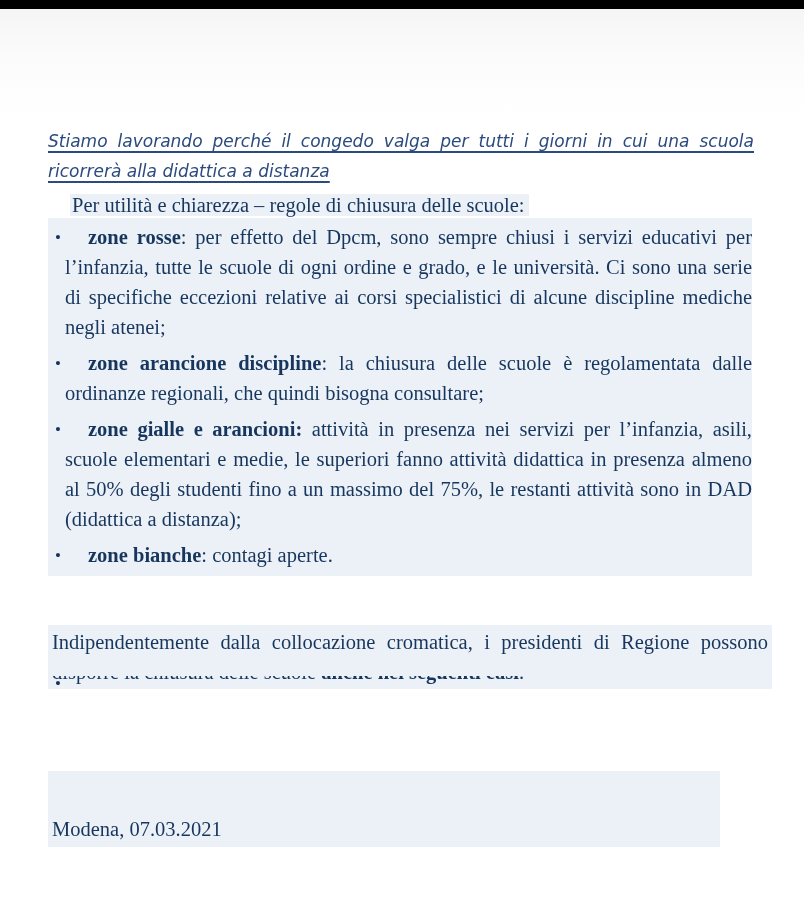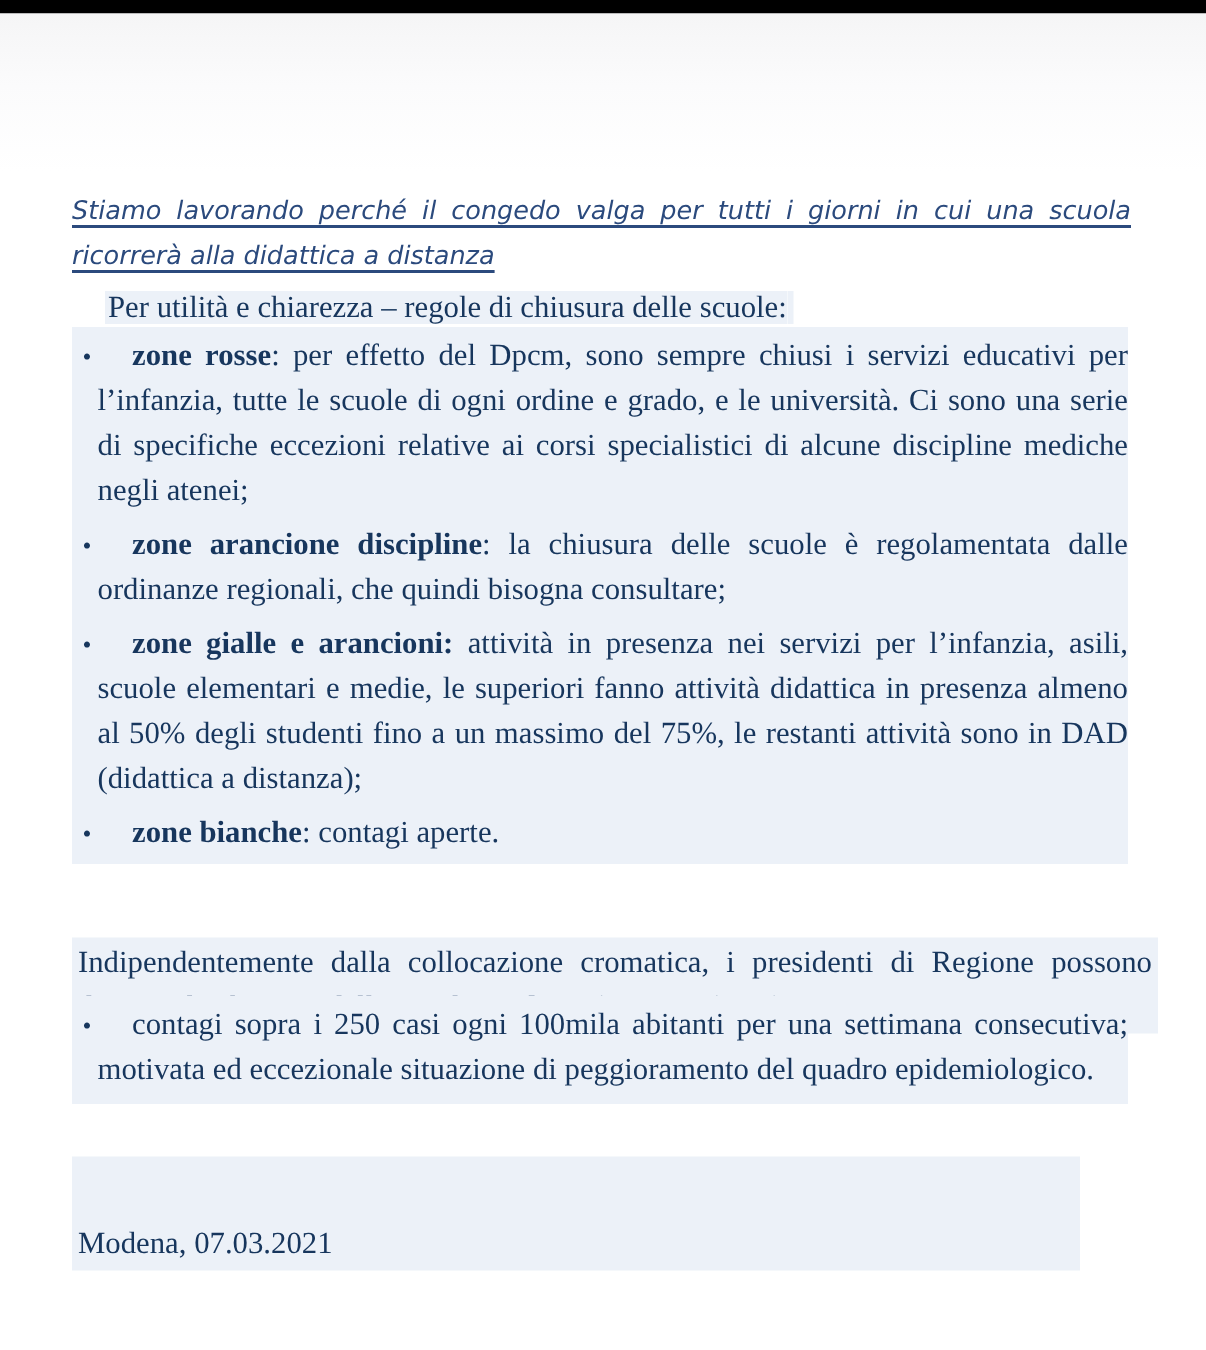--- a/index.html
+++ b/index.html
@@ -91,21 +91,21 @@
     <div class="block rules-block">
       <div class="bullet-item"><span class="bullet-dot">•</span><span class="rule-label">zone rosse</span><span>: </span><span>per effetto del Dpcm, sono sempre chiusi i servizi educativi per l’infanzia, tutte le scuole di ogni ordine e grado, e le università. Ci sono una serie di specifiche eccezioni relative ai corsi specialistici di alcune discipline mediche negli atenei;</span></div>
       <div class="bullet-item"><span class="bullet-dot">•</span><span class="rule-label">zone arancione discipline</span><span>: </span><span>la chiusura delle scuole è regolamentata dalle ordinanze regionali, che quindi bisogna consultare;</span></div>
       <div class="bullet-item"><span class="bullet-dot">•</span><span class="rule-label">zone gialle e arancioni:</span><span> </span><span>attività in presenza nei servizi per l’infanzia, asili, scuole elementari e medie, le superiori fanno attività didattica in presenza almeno al 50% degli studenti fino a un massimo del 75%, le restanti attività sono in DAD (didattica a distanza);</span></div>
       <div class="bullet-item"><span class="bullet-dot">•</span><span class="rule-label">zone bianche</span><span>: </span><span>contagi aperte.</span></div>
     </div>
 
     <div class="block para-block"><span>Indipendentemente dalla collocazione cromatica, i presidenti di Regione possono disporre la chiusura delle scuole </span><span class="bold">anche nei seguenti casi</span><span>:</span></div>
 
     <div class="block rules-block2">
-      <div class="bullet-item"><span class="bullet-dot">•</span><span>contagi sopra i 250 casi ogni 100mila abitanti per una settimana consecutiva; motivata ed eccezionale situazione di peggioramento del quadro epidemiologico.</span></div>
+      <div class="bullet-item"><span class="bullet-dot">•</span></div>
     </div>
 
     <div class="footer-block">
       <p class="dateline">Modena, 07.03.2021</p>
     </div>
 
   </div>
 </div>
 
 </body></html>

